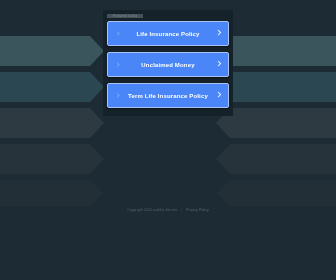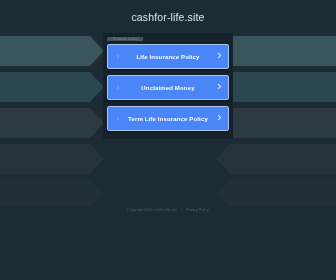--- a/index.html
+++ b/index.html
@@ -162,21 +162,20 @@
       <div class="band right" style="background: rgb(38, 51, 59);"></div>
     </div>
     <div class="band-row" style="top: 180px; height: 26px;">
       <div class="band left" style="background: rgb(34, 47, 55);"></div>
       <div class="band right" style="background: rgb(34, 47, 55);"></div>
     </div>
   </div>
 
 <div id="content">
 
-  <div id="page-title">cashfor-life.site</div>
 
   <div id="links-panel">
 
     <div id="related-label">Related Links</div>
 
     <div class="cta-button">
       <span class="chev-left"></span>
       <span class="cta-label">Life Insurance Policy</span>
       <span class="chev-right"></span>
     </div>

